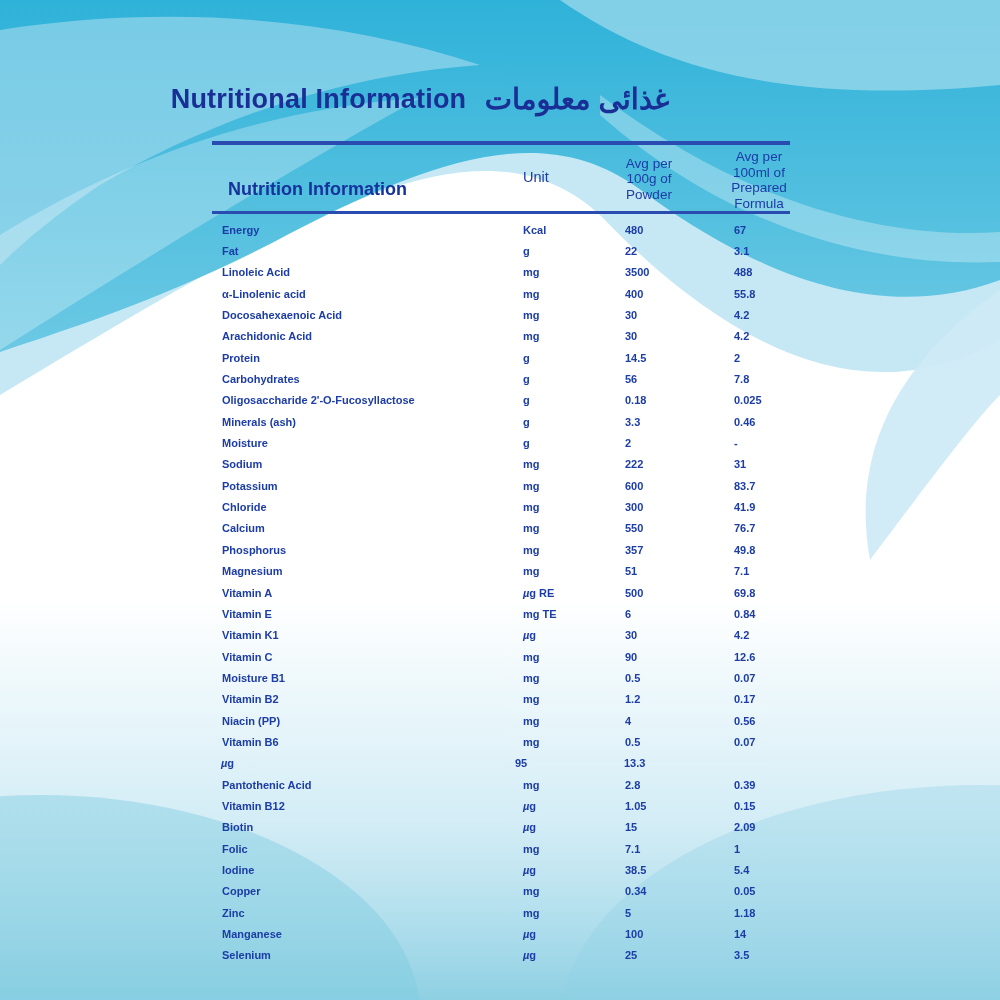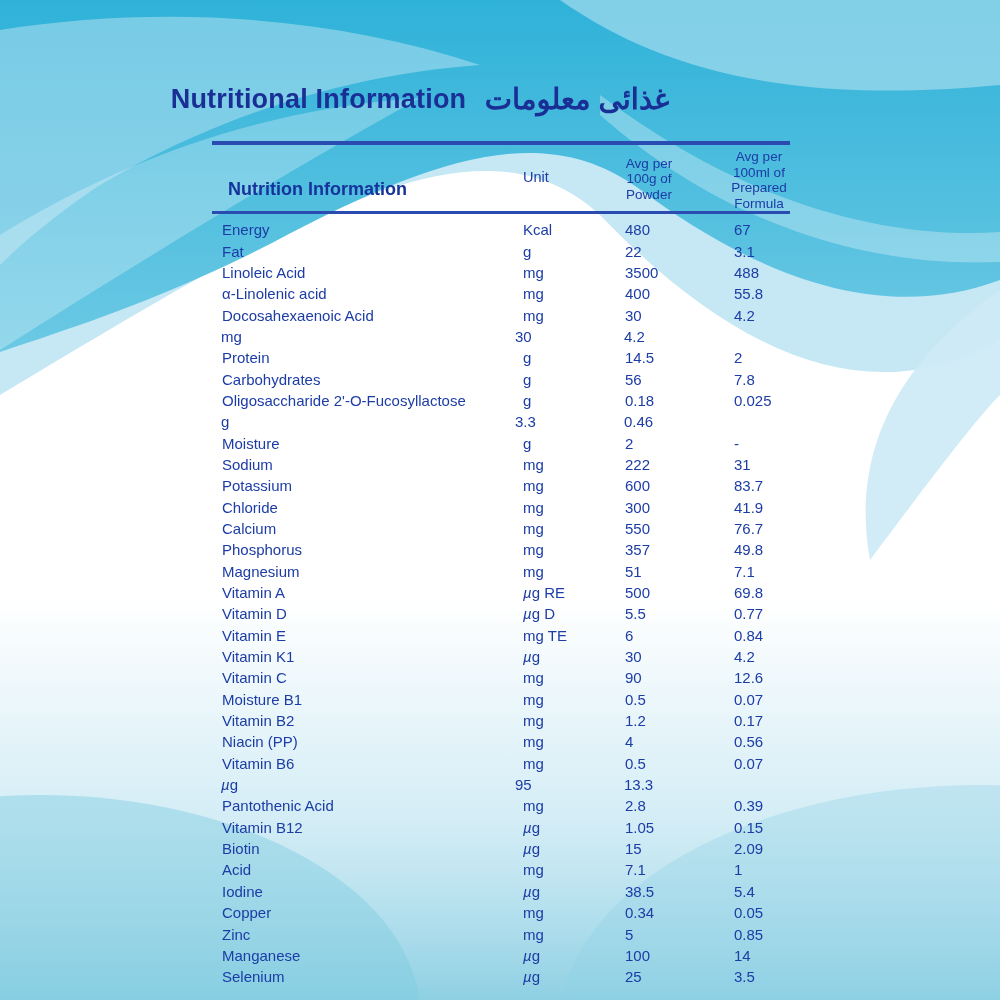--- a/index.html
+++ b/index.html
@@ -14,21 +14,21 @@
   .rule-mid{height:3px;background:#2a4bb0;}
   .thead{position:relative;height:66px;}
   .h-name{position:absolute;left:16px;bottom:11px;font-size:18px;font-weight:bold;color:#16339b;}
   .h-unit{position:absolute;left:311px;bottom:26px;font-size:14.5px;}
   .h-powder{position:absolute;left:437px;bottom:9px;transform:translateX(-50%);
             text-align:center;font-size:13.5px;line-height:15.5px;white-space:pre-line;}
   .h-prepared{position:absolute;left:547px;bottom:0px;transform:translateX(-50%);
             text-align:center;font-size:13.5px;line-height:15.5px;white-space:pre-line;}
   .tbody{margin-top:5px;}
   .trow{display:grid;grid-template-columns:302px 110px 110px 1fr;height:21.35px;
-        align-items:center;font-size:15px;}
+        align-items:center;font-size:11px;font-weight:bold;}
   .c-name{padding-left:10px;white-space:nowrap;}
   .c-unit{padding-left:9px;}
   .c-powder{padding-left:1px;}
   .c-prepared{padding-left:0;}
   .mu{font-style:italic;}
 </style>
 </head>
 <body>
 
 <div class="page">
@@ -102,20 +102,21 @@
           <div class="c-powder">400</div>
           <div class="c-prepared">55.8</div>
         </div>
         <div class="trow">
           <div class="c-name">Docosahexaenoic Acid</div>
           <div class="c-unit">mg</div>
           <div class="c-powder">30</div>
           <div class="c-prepared">4.2</div>
         </div>
         <div class="trow">
+          <div class="c-name">Arachidonic Acid</div>
           <div class="c-unit">mg</div>
           <div class="c-powder">30</div>
           <div class="c-prepared">4.2</div>
         </div>
         <div class="trow">
           <div class="c-name">Protein</div>
           <div class="c-unit">g</div>
           <div class="c-powder">14.5</div>
           <div class="c-prepared">2</div>
         </div>
@@ -125,20 +126,21 @@
           <div class="c-powder">56</div>
           <div class="c-prepared">7.8</div>
         </div>
         <div class="trow">
           <div class="c-name">Oligosaccharide 2'-O-Fucosyllactose</div>
           <div class="c-unit">g</div>
           <div class="c-powder">0.18</div>
           <div class="c-prepared">0.025</div>
         </div>
         <div class="trow">
+          <div class="c-name">Minerals (ash)</div>
           <div class="c-unit">g</div>
           <div class="c-powder">3.3</div>
           <div class="c-prepared">0.46</div>
         </div>
         <div class="trow">
           <div class="c-name">Moisture</div>
           <div class="c-unit">g</div>
           <div class="c-powder">2</div>
           <div class="c-prepared">-</div>
         </div>
@@ -178,26 +180,20 @@
           <div class="c-powder">51</div>
           <div class="c-prepared">7.1</div>
         </div>
         <div class="trow">
           <div class="c-name">Vitamin A</div>
           <div class="c-unit"><span class="mu">µ</span>g RE</div>
           <div class="c-powder">500</div>
           <div class="c-prepared">69.8</div>
         </div>
         <div class="trow">
-          <div class="c-name">Vitamin D</div>
-          <div class="c-unit"><span class="mu">µ</span>g D</div>
-          <div class="c-powder">5.5</div>
-          <div class="c-prepared">0.77</div>
-        </div>
-        <div class="trow">
           <div class="c-name">Vitamin E</div>
           <div class="c-unit">mg TE</div>
           <div class="c-powder">6</div>
           <div class="c-prepared">0.84</div>
         </div>
         <div class="trow">
           <div class="c-name">Vitamin K1</div>
           <div class="c-unit"><span class="mu">µ</span>g</div>
           <div class="c-powder">30</div>
           <div class="c-prepared">4.2</div>
@@ -249,42 +245,42 @@
           <div class="c-powder">1.05</div>
           <div class="c-prepared">0.15</div>
         </div>
         <div class="trow">
           <div class="c-name">Biotin</div>
           <div class="c-unit"><span class="mu">µ</span>g</div>
           <div class="c-powder">15</div>
           <div class="c-prepared">2.09</div>
         </div>
         <div class="trow">
-          <div class="c-name">Acid</div>
+          <div class="c-name">Folic</div>
           <div class="c-unit">mg</div>
           <div class="c-powder">7.1</div>
           <div class="c-prepared">1</div>
         </div>
         <div class="trow">
           <div class="c-name">Iodine</div>
           <div class="c-unit"><span class="mu">µ</span>g</div>
           <div class="c-powder">38.5</div>
           <div class="c-prepared">5.4</div>
         </div>
         <div class="trow">
           <div class="c-name">Copper</div>
           <div class="c-unit">mg</div>
           <div class="c-powder">0.34</div>
           <div class="c-prepared">0.05</div>
         </div>
         <div class="trow">
           <div class="c-name">Zinc</div>
           <div class="c-unit">mg</div>
           <div class="c-powder">5</div>
-          <div class="c-prepared">0.85</div>
+          <div class="c-prepared">1.18</div>
         </div>
         <div class="trow">
           <div class="c-name">Manganese</div>
           <div class="c-unit"><span class="mu">µ</span>g</div>
           <div class="c-powder">100</div>
           <div class="c-prepared">14</div>
         </div>
         <div class="trow">
           <div class="c-name">Selenium</div>
           <div class="c-unit"><span class="mu">µ</span>g</div>

